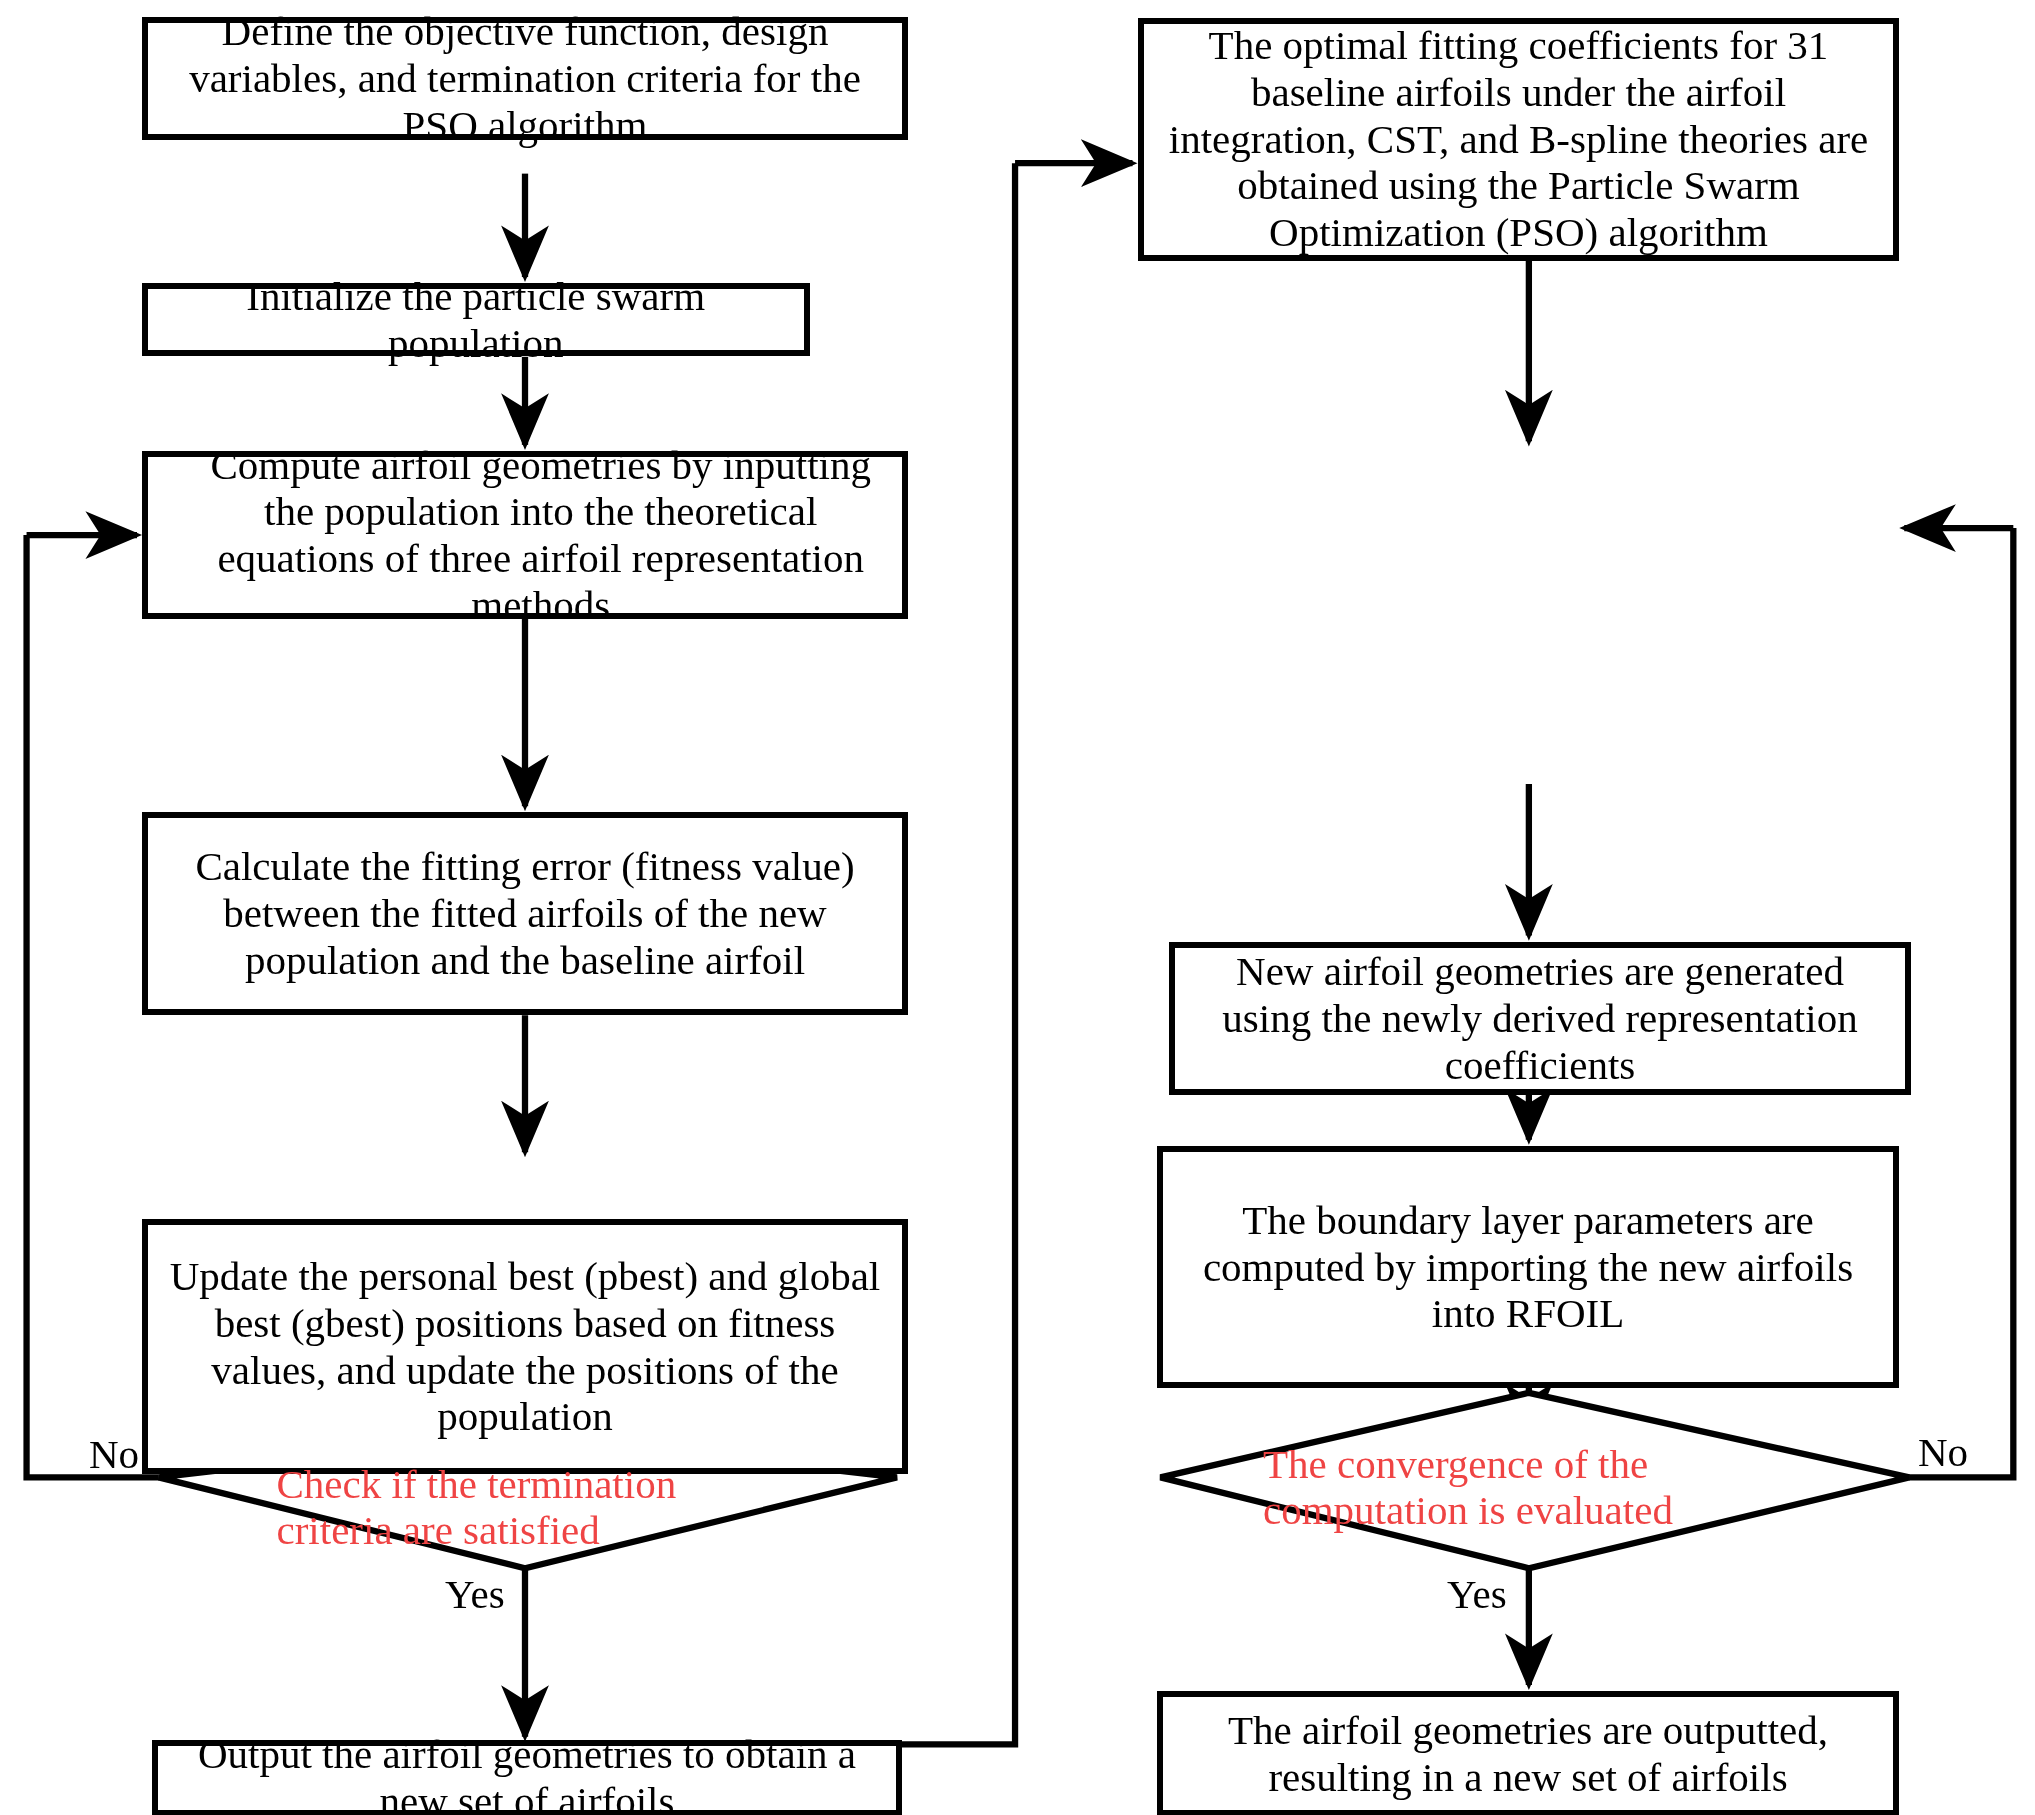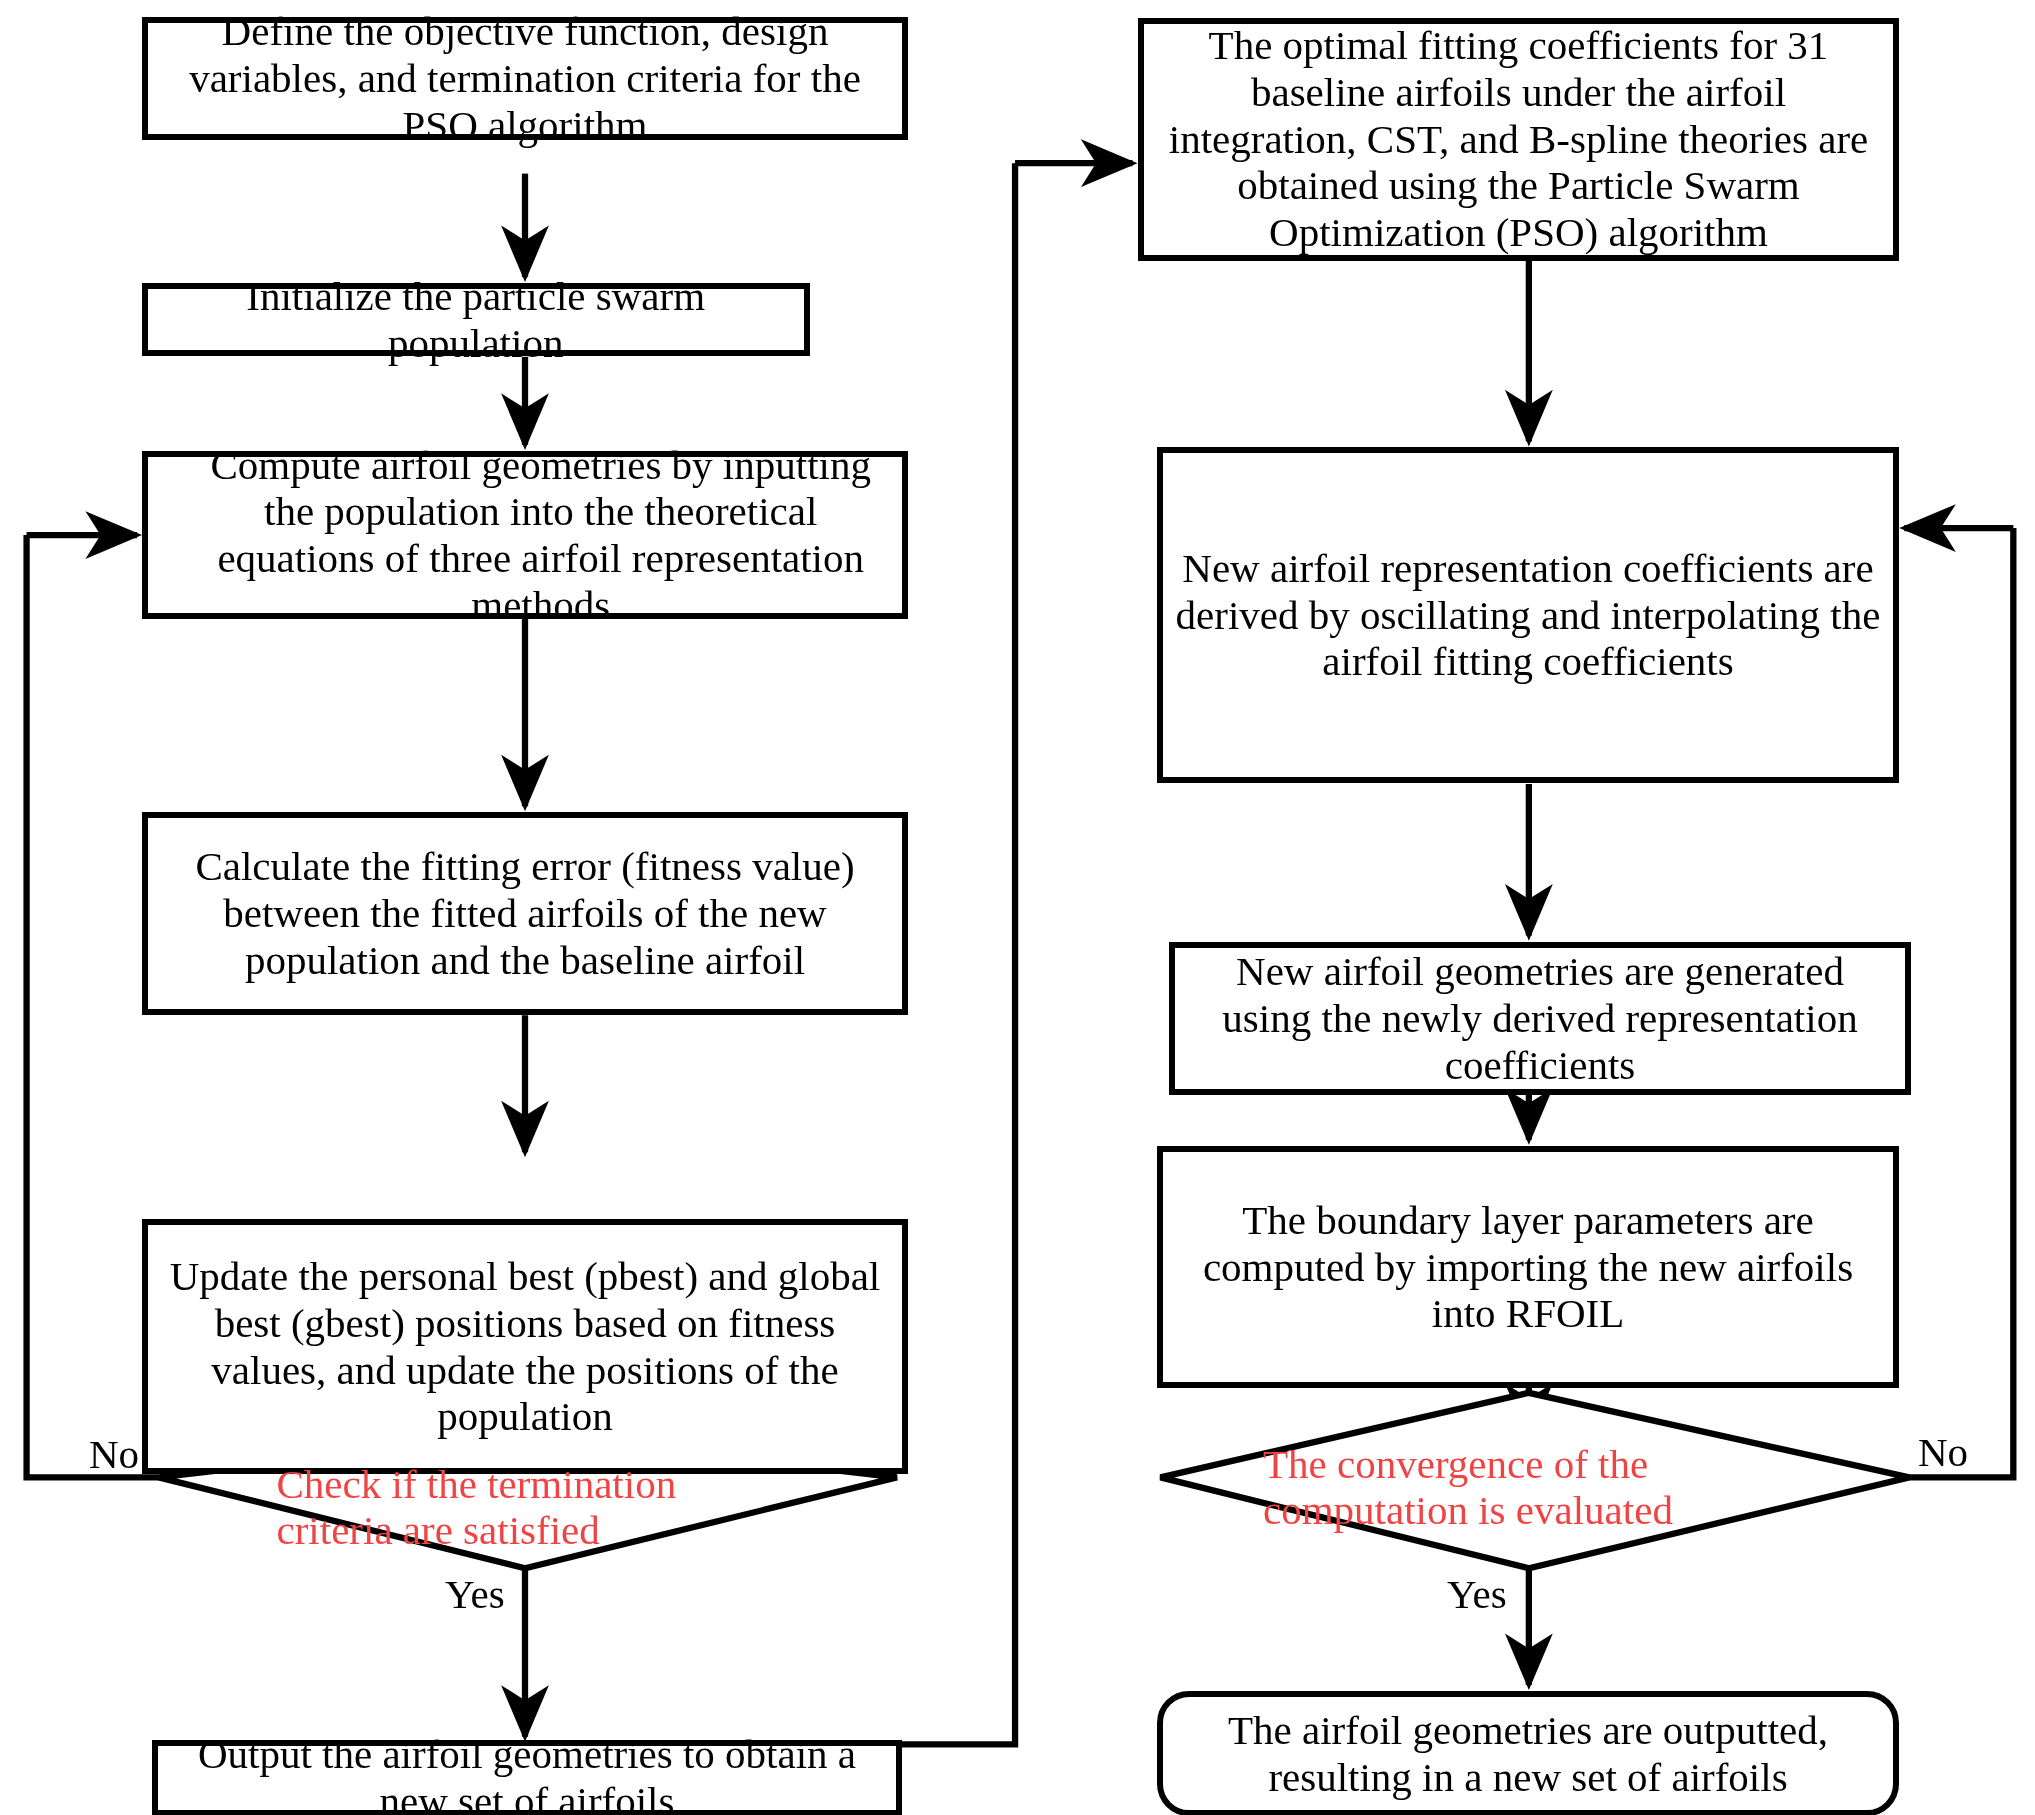--- a/index.html
+++ b/index.html
@@ -143,37 +143,34 @@
     <span>Output the airfoil geometries to obtain a new set of airfoils</span>
   </div>
 
   <div class="edge-label t58" style="left:89px; top:1434px;">No</div>
   <div class="edge-label t58" style="left:445px; top:1574px;">Yes</div>
 
   <div class="node proc t58" style="left:1138px; top:17.5px; width:761px; height:243px;">
     <span>The optimal fitting coefficients for 31 baseline airfoils under the airfoil integration, CST, and B-spline theories are obtained using the Particle Swarm Optimization (PSO) algorithm</span>
   </div>
 
-  <div class="node proc t58" style="left:1157px; top:447px; width:742px; height:336px;">
-    <span>New airfoil representation coefficients are derived by oscillating and interpolating the airfoil fitting coefficients</span>
-  </div>
 
   <div class="node proc t58" style="left:1157px; top:942px; width:742px; height:153px;margin-left:12px;">
     <span>New airfoil geometries are generated using the newly derived representation coefficients</span>
   </div>
 
   <div class="node proc t58" style="left:1157px; top:1146px; width:742px; height:242px;">
     <span>The boundary layer parameters are computed by importing the new airfoils into RFOIL</span>
   </div>
 
   <div class="dec-wrap t58" style="left:1161px; top:1393px; width:749px; height:175px;">
     <div class="dec-label" style="width:545px; transform:translateY(7px);">The convergence of the computation is evaluated</div>
   </div>
 
-  <div class="node proc t58" style="left:1157px; top:1691px; width:742px; height:125px;border-radius:32px;">
+  <div class="node proc t58" style="left:1157px; top:1691px; width:742px; height:125px;">
     <span>The airfoil geometries are outputted, resulting in a new set of airfoils</span>
   </div>
 
   <div class="edge-label t58" style="left:1918px; top:1432px;">No</div>
   <div class="edge-label t58" style="left:1447px; top:1574px;">Yes</div>
 
 </div>
 
 
 </body></html>

